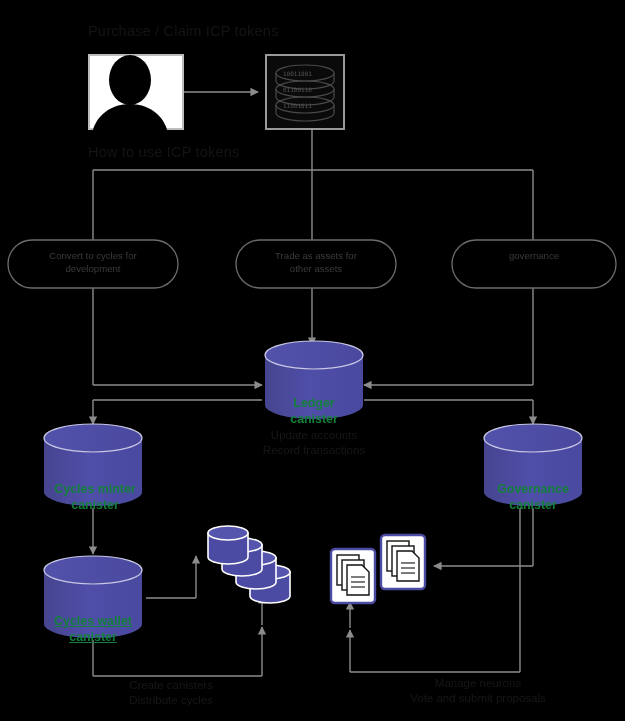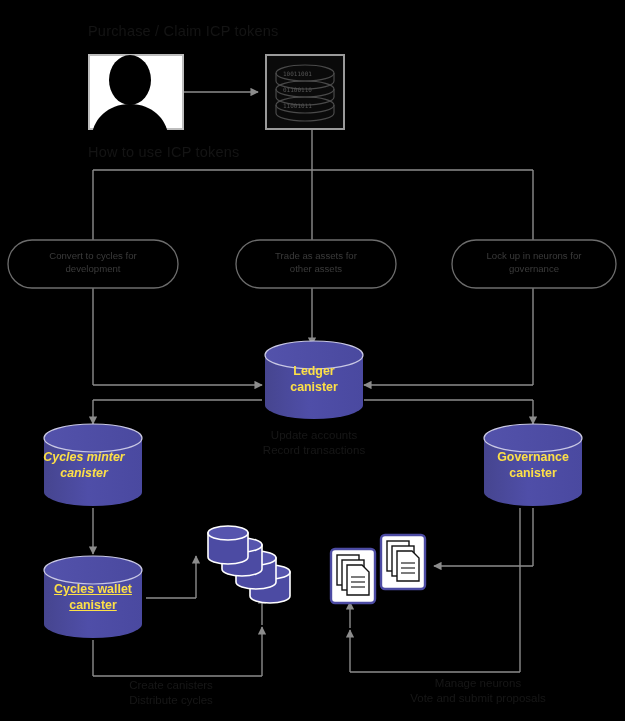--- a/index.html
+++ b/index.html
@@ -50,27 +50,28 @@
   .pill-text {
     position: absolute;
     color: #3b3b3b;
     font-size: 9.6px;
     line-height: 1.35;
     text-align: center;
     white-space: nowrap;
   }
   .cyl-text {
     position: absolute;
-    color: #fde047;
+    color: #15803d;
     font-size: 12.4px;
     font-weight: bold;
     line-height: 1.3;
     text-align: center;
     white-space: nowrap;
     pointer-events: none;
+    margin-top: 32px;
   }
 </style>
 </head>
 <body>
 
 <div id="diagram-root">
 
   <svg class="svg-layer" viewBox="0 0 625 721" xmlns="http://www.w3.org/2000/svg">
     <defs>
       <marker id="arrow" viewBox="0 0 10 10" refX="9" refY="5" markerWidth="6" markerHeight="6" orient="auto-start-reverse">
@@ -234,29 +235,28 @@
 
   <div class="pill-text" style="left:8px; top:250px; width:170px;">
     <div>Convert to cycles for</div>
     <div>development</div>
   </div>
   <div class="pill-text" style="left:236px; top:250px; width:160px;">
     <div>Trade as assets for</div>
     <div>other assets</div>
   </div>
   <div class="pill-text" style="left:452px; top:250px; width:164px;">
-    <div>Lock up in neurons for</div>
     <div>governance</div>
   </div>
 
   <div class="cyl-text" style="left:265px; top:363px; width:98px;">
     <div>Ledger</div>
     <div>canister</div>
   </div>
-  <div class="cyl-text" style="left:30px; top:449px; width:108px;font-style:italic;">
+  <div class="cyl-text" style="left:41px; top:449px; width:108px;">
     <div>Cycles minter</div>
     <div>canister</div>
   </div>
   <div class="cyl-text" style="left:39px; top:581px; width:108px;text-decoration:underline;">
     <div>Cycles wallet</div>
     <div>canister</div>
   </div>
   <div class="cyl-text" style="left:479px; top:449px; width:108px;">
     <div>Governance</div>
     <div>canister</div>

